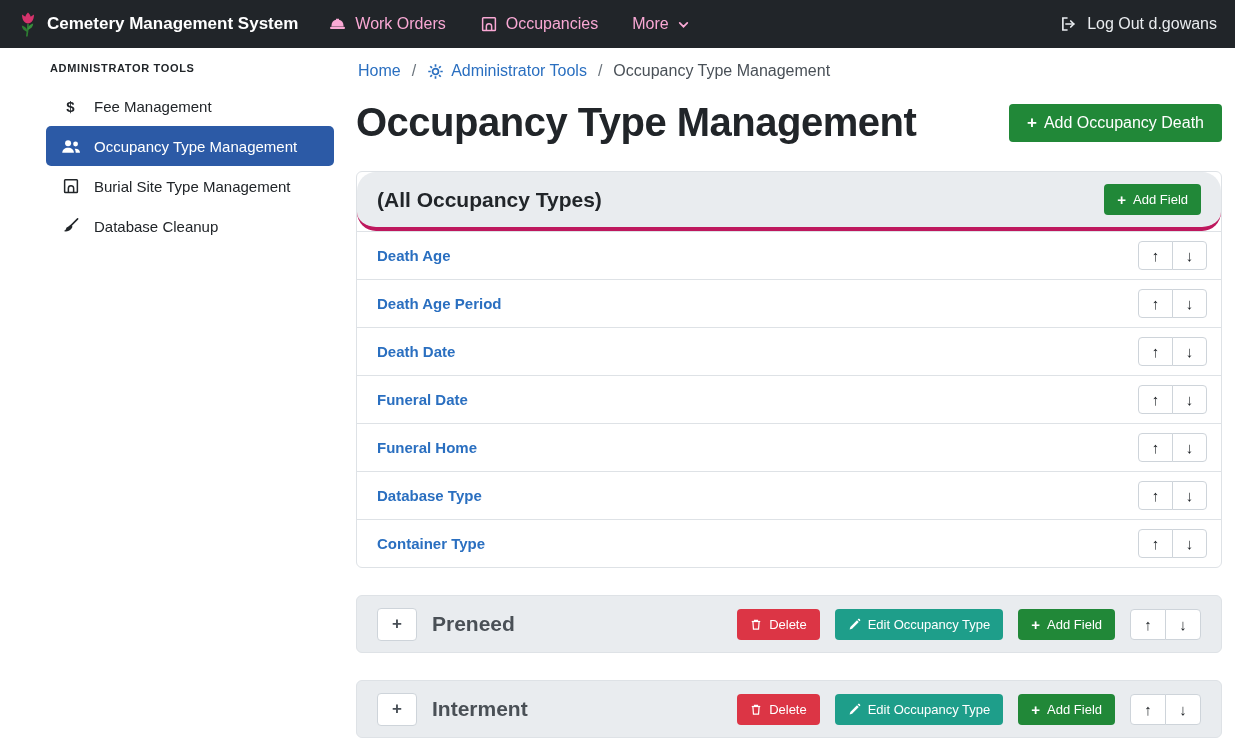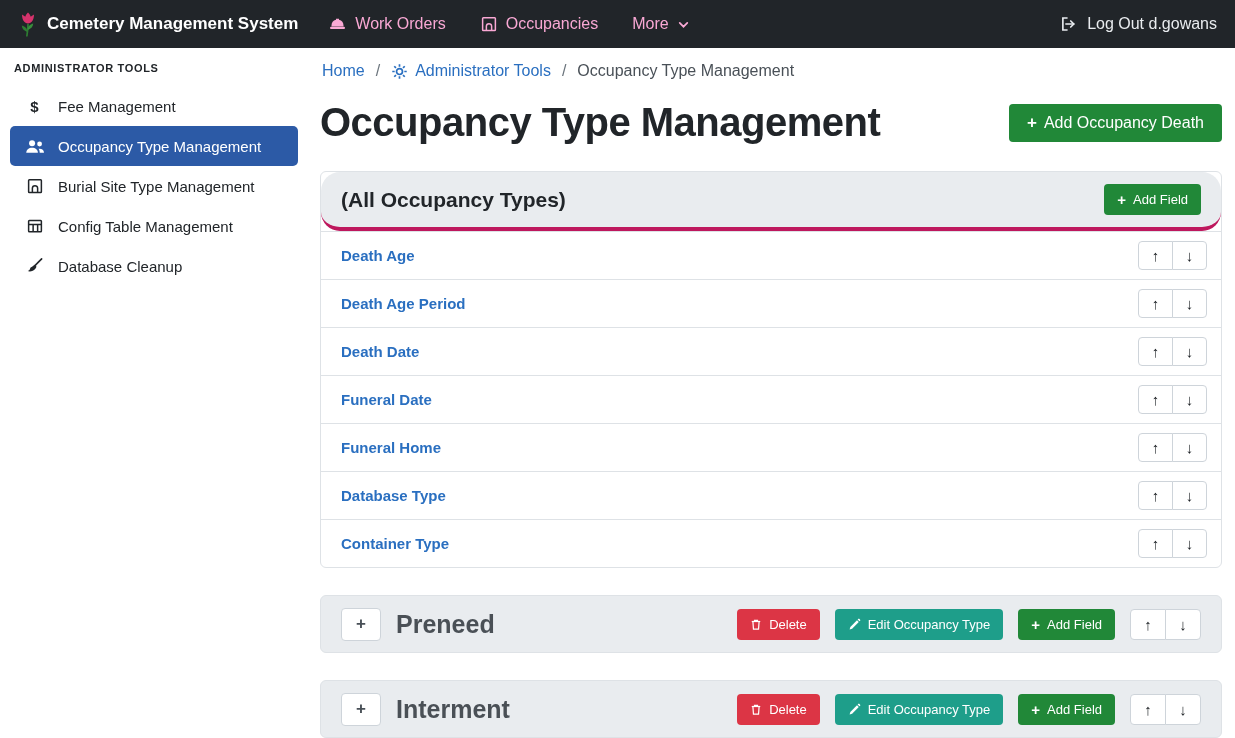--- a/index.html
+++ b/index.html
@@ -13,21 +13,21 @@
   .navbar {
     height: 48px; background: #212529; color: #e9ecef;
     display: flex; align-items: center; padding: 0 18px;
   }
   .brand { display: flex; align-items: center; gap: 9px; color: #ffffff; font-size: 17px; font-weight: 700; cursor: pointer; }
   .nav-items { display: flex; align-items: center; margin-left: 30px; gap: 34px; }
   .nav-item { display: flex; align-items: center; gap: 8px; font-size: 16px; color: #f9a8d4; cursor: pointer; text-decoration: none; }
   .logout { margin-left: auto; display: flex; align-items: center; gap: 9px; font-size: 16px; color: #e9ecef; cursor: pointer; text-decoration: none; }
   .nav-icon { display: flex; align-items: center; }
   
-  .layout { display: flex; height: 682px; }
+  .layout { display: flex; height: 682px; padding-left: 36px; }
   .sidebar { width: 308px; flex: none; padding: 10px 10px 0 10px; }
   .side-header {
     font-size: 11px; font-weight: 700; letter-spacing: .06em; text-transform: uppercase;
     color: #212529; padding: 4px 4px 12px 4px;
   }
   .side-item {
     display: flex; align-items: center; gap: 13px; height: 40px; padding: 0 14px;
     border-radius: 5px; font-size: 15px; color: #212529; cursor: pointer; text-decoration: none;
   }
   .side-icon { width: 21px; display: flex; justify-content: center; align-items: center; font-weight: 700; }
@@ -74,21 +74,21 @@
   
   .type-card {
     border: 1px solid #dee2e6; border-radius: 6px; background: #e9ecef;
     margin-top: 27px; padding: 0 20px; height: 58px; display: flex; align-items: center;
   }
   .expand-btn {
     width: 40px; height: 33px; background: #fff; border: 1px solid #ced4da; border-radius: 4px;
     font-size: 17px; font-weight: 700; color: #495057; cursor: pointer;
     display: flex; align-items: center; justify-content: center; font-family: inherit;
   }
-  .type-title { font-size: 25px; font-weight: 600; color: #4a5056; margin-left: 15px; }
+  .type-title { font-size: 21px; font-weight: 600; color: #4a5056; margin-left: 15px; }
   .type-actions { margin-left: auto; display: flex; align-items: center; gap: 15px; }
   svg { display: block; }
 </style>
 </head>
 <body>
 
 <header class="navbar">
   <div class="brand">
     <span>
       <svg width="20" height="27" viewBox="0 0 20 27">
@@ -167,29 +167,20 @@
     <a class="side-item">
       <span class="side-icon">
         <svg width="18" height="18" viewBox="0 0 24 24" fill="none" stroke="currentColor" stroke-width="2">
           <rect x="3.5" y="3.5" width="17" height="17" rx="1"></rect>
           <path d="M8.5 20.5v-5.5a3.5 3.5 0 0 1 7 0v5.5"></path>
         </svg>
       </span>
       <span>Burial Site Type Management</span>
     </a>
 
-    <a class="side-item">
-      <span class="side-icon">
-        <svg width="18" height="18" viewBox="0 0 24 24" fill="none" stroke="currentColor" stroke-width="2">
-          <rect x="3.5" y="4.5" width="17" height="15" rx="1"></rect>
-          <path d="M3.5 10h17M9.5 10v9.5M15.5 10v9.5"></path>
-        </svg>
-      </span>
-      <span>Config Table Management</span>
-    </a>
 
     <a class="side-item">
       <span class="side-icon">
         <svg width="19" height="18" viewBox="0 0 24 24">
           <path d="M21.5 2.5l-8.6 8.6" stroke="currentColor" stroke-width="2.1" fill="none" stroke-linecap="round"></path>
           <path d="M12.2 10.4l2.5 2.5c-1.3 3.2-4.4 5.9-8.7 6.5-1 .1-2.1-.1-3-.6 2.4-1.2 3.1-2.7 3.5-4.6 1-.2 3.1-1.6 5.7-3.8z" fill="currentColor"></path>
         </svg>
       </span>
       <span>Database Cleanup</span>
     </a>

